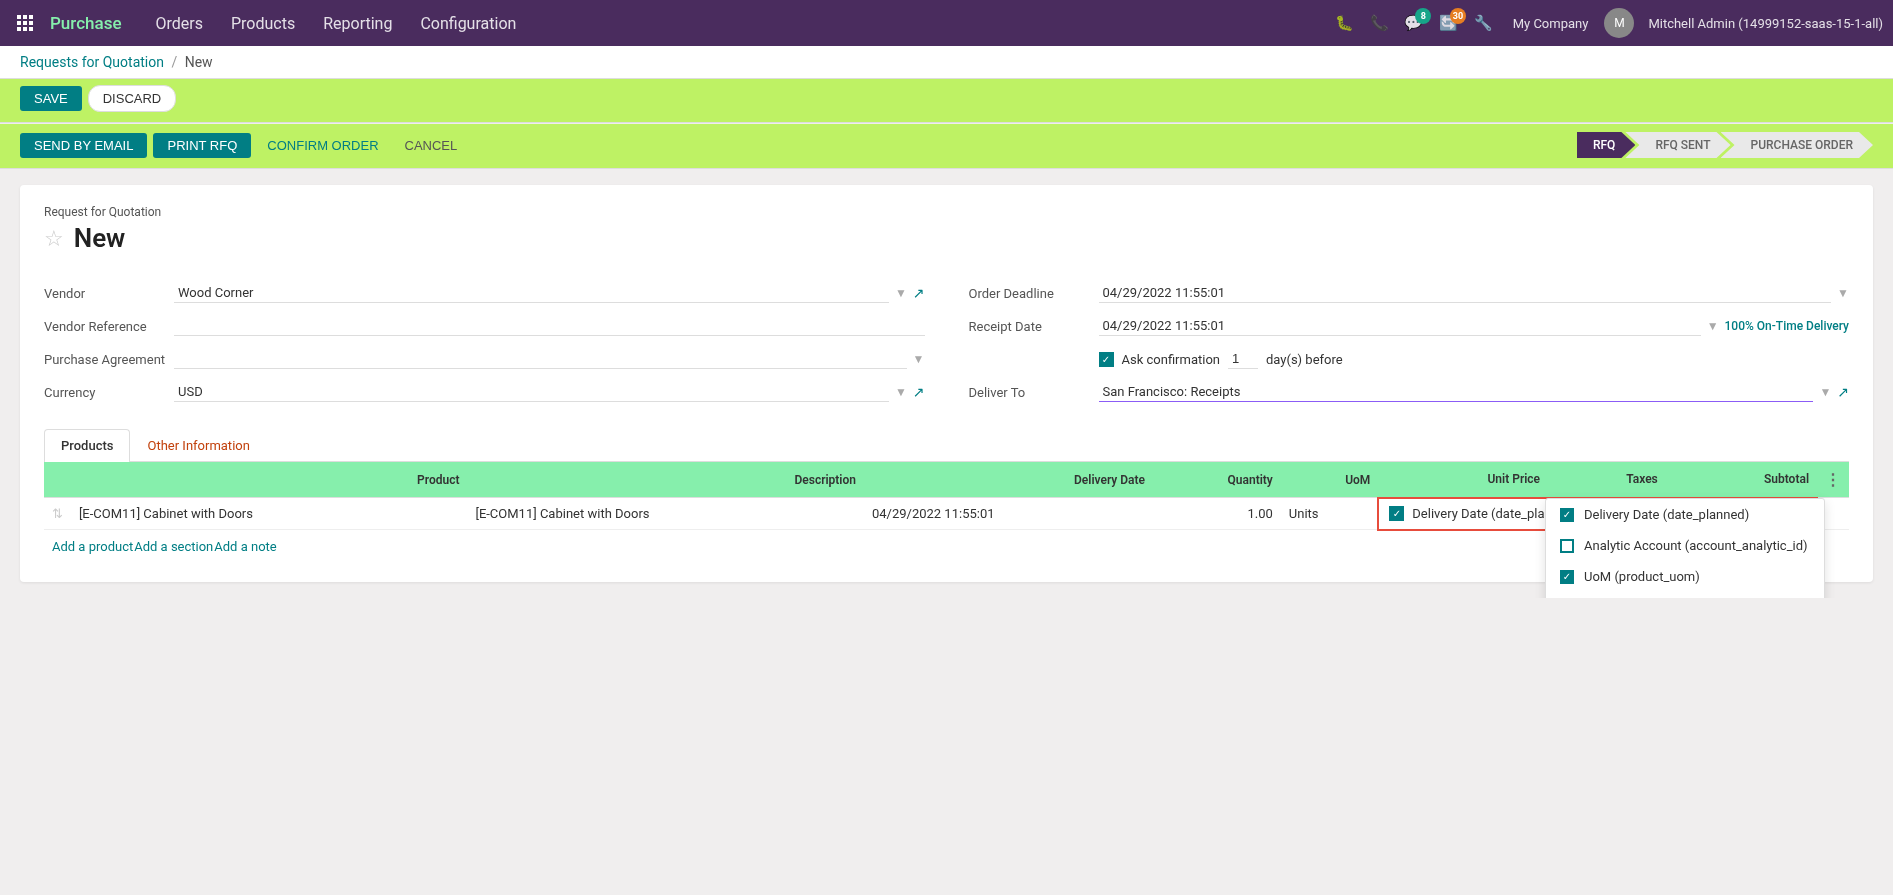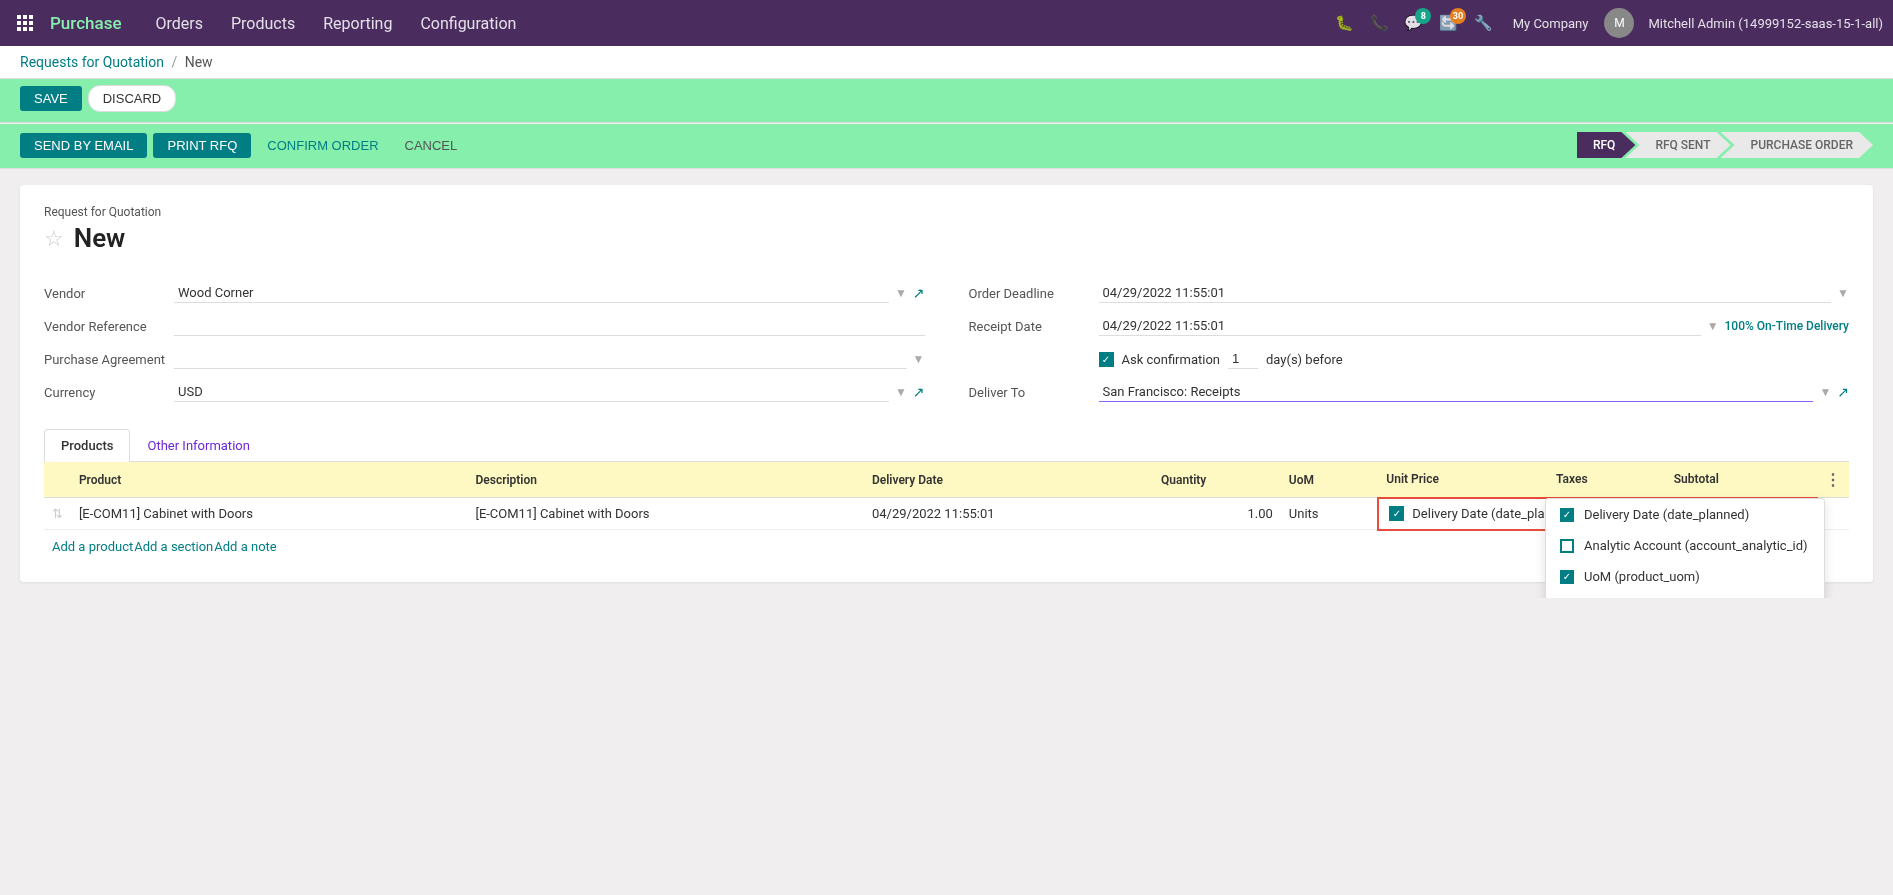--- a/index.html
+++ b/index.html
@@ -74,21 +74,21 @@
     }
     .breadcrumb {
       font-size: 14px;
       color: #555;
     }
     .breadcrumb .link { color: #017e84; cursor: pointer; }
     .breadcrumb .sep { color: #999; margin: 0 4px; }
 
     
     .action-bar {
-      background: #86efac;
+      background: #bef264;
       padding: 6px 20px 10px;
       display: flex; align-items: center; gap: 6px;
       border-bottom: 1px solid #ddd;
     }
     .btn-teal {
       background: #017e84; color: white;
       border: none; padding: 5px 14px;
       border-radius: 3px; cursor: pointer;
       font-size: 13px; font-weight: 500;
     }
@@ -189,41 +189,41 @@
     
     .tabs {
       display: flex; border-bottom: 1px solid #ddd;
       margin-top: 16px; margin-bottom: 0;
     }
     .tab {
       padding: 8px 16px;
       cursor: pointer; font-size: 13px;
       border: 1px solid transparent;
       border-bottom: none;
-      color: #6d28d9;
+      color: #c2410c;
       border-radius: 4px 4px 0 0;
     }
     .tab.active {
       border-color: #ddd;
       background: white;
       color: #333;
       font-weight: 500;
       margin-bottom: -1px;
     }
 
     
     .products-table {
       width: 100%; border-collapse: collapse;
       margin-top: 0;
     }
     .products-table th {
-      text-align: left; padding: 8px 8px;
+      text-align: right; padding: 8px 8px;
       border-bottom: 1px solid #ddd;
       font-size: 12px; color: #333; font-weight: 600;
-      background: #fef9c3;
+      background: #86efac;
       margin-top: 33px;
     }
     .products-table td {
       padding: 8px 8px;
       border-bottom: 1px solid #eee;
       font-size: 13px; color: #333;
       vertical-align: middle;
     }
     .drag-handle { color: #ccc; cursor: grab; }
 

